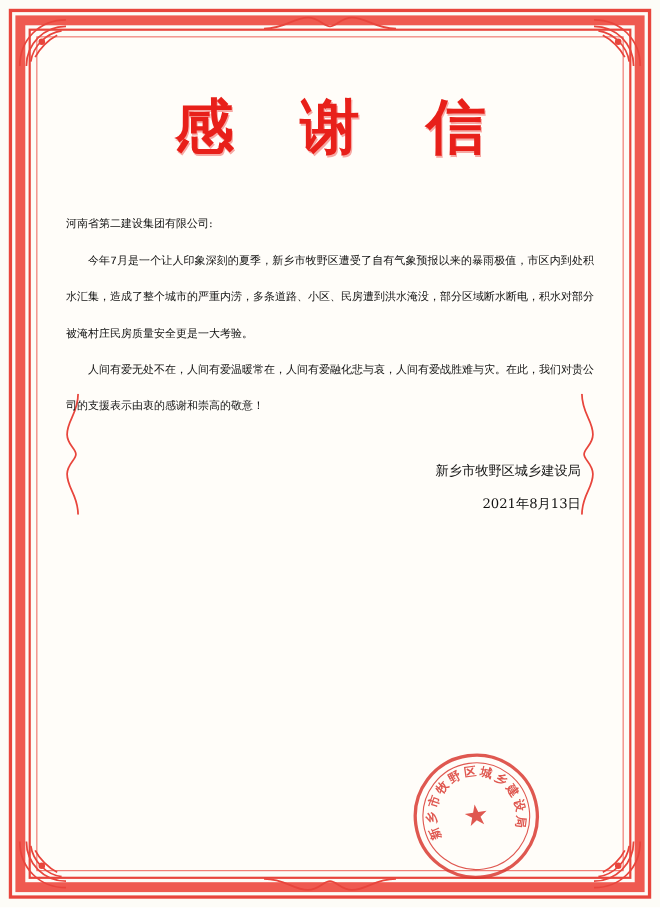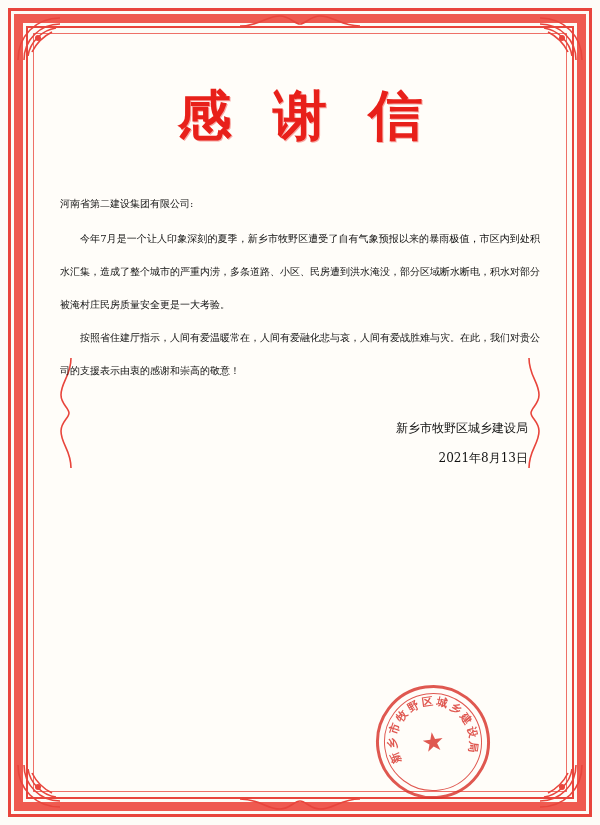--- a/index.html
+++ b/index.html
@@ -90,21 +90,21 @@
     position: absolute;
     left: 46px;
     top: 50px;
     right: 46px;
     bottom: 46px;
   }
 
   .doc-title {
     text-align: center;
     color: #e8201a;
-    font-family: Liberation Serif, serif;
+    font-family: Liberation Mono, monospace;
     font-weight: bold;
     font-size: 54px;
     letter-spacing: 14px;
     text-indent: 14px;
     margin-top: 30px;
     margin-bottom: 34px;
     text-shadow: 1px 1px 0 #f7a9a4;
   }
 
   .body-text {
@@ -114,20 +114,21 @@
     line-height: 33px;
     text-align: justify;
     padding: 0 14px;
   }
   .salutation {
     margin: 0 0 2px 0;
   }
   .para {
     margin: 0;
     text-indent: 2em;
+    font-family: Liberation Mono, monospace;
   }
 
   .signature {
     margin-top: 26px;
     padding-right: 26px;
     text-align: right;
     color: #111111;
     font-family: "DejaVu Serif", "Liberation Serif", serif;
     font-size: 12px;
     line-height: 30px;
@@ -246,21 +247,21 @@
       </svg>
   </div>
 
   <div class="content">
 
     <div class="doc-title">感 谢 信</div>
 
     <div class="body-text">
       <p class="salutation">河南省第二建设集团有限公司:</p>
       <p class="para">今年7月是一个让人印象深刻的夏季，新乡市牧野区遭受了自有气象预报以来的暴雨极值，市区内到处积水汇集，造成了整个城市的严重内涝，多条道路、小区、民房遭到洪水淹没，部分区域断水断电，积水对部分被淹村庄民房质量安全更是一大考验。</p>
-      <p class="para">按照省住建厅指示，人间有爱温暖常在，人间有爱融化悲与哀，人间有爱战胜难与灾。在此，我们对贵公司的支援表示由衷的感谢和崇高的敬意！</p>
+      <p class="para">人间有爱无处不在，人间有爱温暖常在，人间有爱融化悲与哀，人间有爱战胜难与灾。在此，我们对贵公司的支援表示由衷的感谢和崇高的敬意！</p>
     </div>
 
     <div class="signature">
       <span class="sig-line">新乡市牧野区城乡建设局</span>
       <span class="sig-line">2021年8月13日</span>
     </div>
 
   </div>
 
   <div class="seal">

